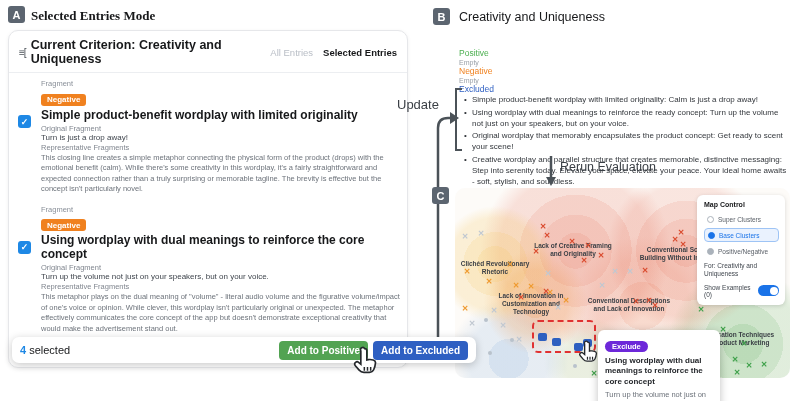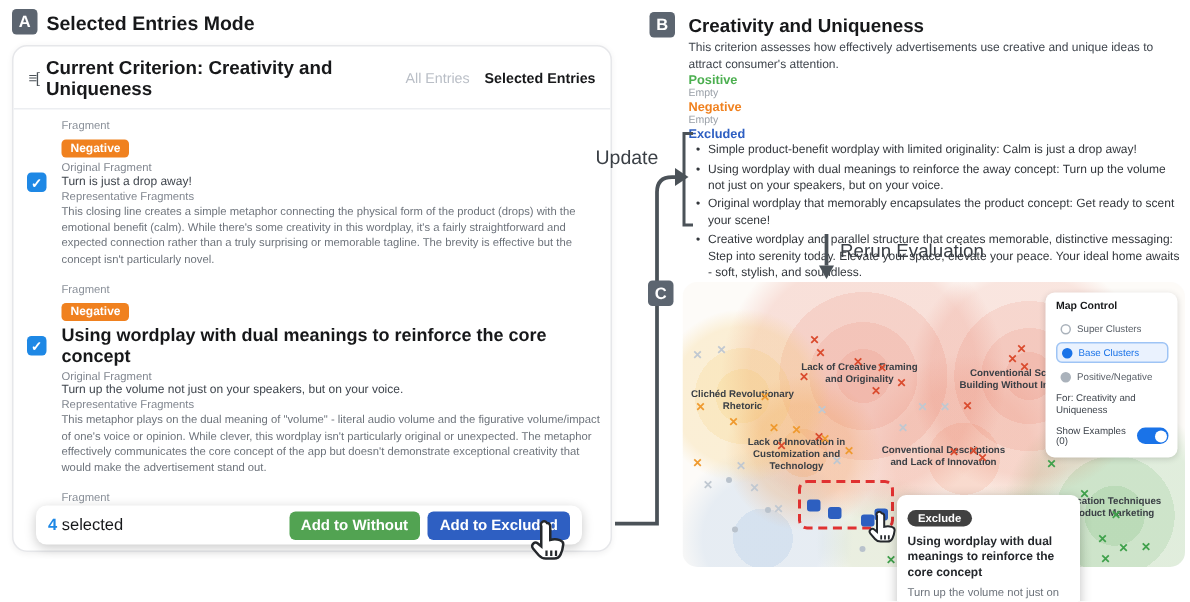--- a/index.html
+++ b/index.html
@@ -3,21 +3,21 @@
 <meta charset="utf-8">
 <style>
   * { margin:0; padding:0; box-sizing:border-box; }
   html,body { font-family:"Liberation Sans", sans-serif; background:#fff; }
   #page { position:relative; width:793px; height:401px; background:#fff; overflow:hidden; }
 
   .panel-badge { position:absolute; width:17px; height:17px; background:#5c6570; color:#fff;
     font-size:11px; font-weight:bold; display:flex; align-items:center; justify-content:center; border-radius:3px; }
 
   
-  #a-title { position:absolute; left:31px; top:8px; font-size:13px; font-weight:bold; color:#17181a; }
+  #a-title { position:absolute; left:31px; top:8px; font-size:13px; font-weight:bold; color:#17181a;font-family:Liberation Serif, serif; }
   #card-a { position:absolute; left:8px; top:30px; width:400px; height:338px; background:#fff;
     border:1px solid #e6e7ea; border-radius:10px; box-shadow:0 1px 4px rgba(0,0,0,.06); overflow:hidden; }
   #card-a-header { display:flex; align-items:center; padding:7px 10px 6px 10px; border-bottom:1px solid #eceef1; }
   .crit-icon { font-size:10px; color:#4b5258; margin-right:5px; letter-spacing:-1px; }
   #card-a-title { font-size:12.5px; font-weight:bold; color:#17181a; flex:1; }
   .tab { font-size:9.5px; margin-left:10px; cursor:pointer; }
   .tab.inactive { color:#b9bec6; }
   .tab.active { color:#17181a; font-weight:bold; }
   #section-label { font-size:9px; color:#5b6169; padding:6px 10px 2px 10px; }
 
@@ -26,36 +26,36 @@
     border-radius:3px; color:#fff; font-size:9px; font-weight:bold; display:flex; align-items:center; justify-content:center; }
   .b-type { font-size:7.5px; color:#8a9099; }
   .b-badge { display:inline-block; margin:2px 0 1px 0; padding:1.5px 6px; border-radius:3px;
     font-size:8px; font-weight:bold; color:#fff; }
   .b-badge.neg { background:#f0811f; }
   .b-title { font-size:12px; font-weight:bold; color:#17181a; margin:1px 0 2px 0; }
   .b-sub { font-size:7.5px; color:#80868f; margin-top:1px; }
   .b-orig { font-size:8px; color:#3f454d; }
   .b-rep { font-size:7.5px; color:#6d737b; line-height:1.4; margin-top:1px; width:362px; }
 
-  #action-bar { position:absolute; left:12px; top:337px; width:364px; height:26px; background:#fff;
+  #action-bar { position:absolute; left:12px; top:337px; width:464px; height:26px; background:#fff;
     border-radius:7px; box-shadow:0 2px 8px rgba(0,0,0,.22); display:flex; align-items:center;
-    padding:0 8px; z-index:6;margin-left:12px; }
+    padding:0 8px; z-index:6; }
   #sel-count { font-size:11px; color:#17181a; flex:1; }
   #sel-count b { color:#1e88e5; }
   .bar-btn { height:19px; border:none; border-radius:4px; color:#fff; font-size:10px; font-weight:bold;
     margin-left:5px; padding:0 8px; font-family:"Liberation Sans", sans-serif; cursor:pointer; }
   .bar-btn.b0 { background:#52a352; }
   .bar-btn.b1 { background:#f0811f; }
   .bar-btn.b2 { background:#2e5fc2; }
 
   
-  #b-title { position:absolute; left:459px; top:10px; font-size:12.5px; font-weight:bold; color:#17181a; }
+  #b-title { position:absolute; left:459px; top:10px; font-size:12.5px; font-weight:normal; color:#17181a; }
   #b-desc { position:absolute; left:459px; top:27px; width:326px; font-size:8px; color:#3f454d; line-height:1.35; }
   .b-sec { position:absolute; left:459px; }
-  .b-sec .lab { font-size:8.5px; font-weight:bold; }
+  .b-sec .lab { font-size:8.5px; font-weight:normal; }
   .b-sec .val { font-size:7px; color:#9aa0a8; margin-top:1px; }
   #sec-pos { top:48px; } #sec-pos .lab { color:#4caf50; }
   #sec-neg { top:66px; } #sec-neg .lab { color:#f0811f; }
   #sec-exc { top:84px; } #sec-exc .lab { color:#2e5fc2; }
   #excluded-list { position:absolute; left:464px; top:95px; width:324px; list-style:none; }
   #excluded-list li { font-size:8px; color:#33373c; line-height:1.35; margin-bottom:2px; padding-left:8px; position:relative; }
   #excluded-list li::before { content:"•"; position:absolute; left:0; top:0; color:#33373c; }
 
   #update-label { position:absolute; left:397px; top:97px; font-size:13px; color:#3a3f45; }
   #rerun-label { position:absolute; left:560px; top:160px; font-size:12.5px; color:#3a3f45; }
@@ -91,21 +91,21 @@
   #mc-toggle-row { display:flex; align-items:center; margin-top:5px; }
   #mc-toggle-label { font-size:6.5px; color:#3f454d; flex:1; }
   .toggle { width:21px; height:11px; border-radius:6px; background:#1a73e8; position:relative; }
   .toggle::after { content:""; position:absolute; right:1.5px; top:1.5px; width:8px; height:8px; border-radius:50%; background:#fff; }
 
   #map-overlay { position:absolute; left:455px; top:188px; width:335px; height:215px; pointer-events:none; }
   #dashed-rect { position:absolute; border:2px dashed #e03131; border-radius:6px; }
   .exc-sq { position:absolute; width:9px; height:8px; background:#2d5fc0; border-radius:2px; }
   #tooltip { position:absolute; background:#fff; border-radius:6px; box-shadow:0 2px 8px rgba(0,0,0,.25);
     padding:5px 7px; width:122px; }
-  #tooltip-badge { display:inline-block; background:#404040; color:#fff; font-size:7.5px; font-weight:bold;
+  #tooltip-badge { display:inline-block; background:#6d28d9; color:#fff; font-size:7.5px; font-weight:bold;
     padding:1px 7px; border-radius:7px; }
   #tooltip-title { font-size:8px; font-weight:bold; color:#25282c; line-height:1.3; margin-top:3px; }
   #tooltip-body { font-size:7.5px; color:#6d737b; line-height:1.3; margin-top:3px; }
 
   svg.overlay { position:absolute; left:0; top:0; pointer-events:none; }
   .cursor-icon { position:absolute; z-index:20; }
 </style>
 </head>
 <body>
 
@@ -120,20 +120,21 @@
       <span id="card-a-title">Current Criterion: Creativity and Uniqueness</span>
       <span class="tab inactive">All Entries</span>
       <span class="tab active">Selected Entries</span>
     </div>
     <div id="behaviors">
   <div class="behavior">
     <span class="checkbox">✓</span>
     <div class="b-body">
       <div class="b-type">Fragment</div>
       <span class="b-badge neg">Negative</span>
+      <div class="b-title">Simple product-benefit wordplay with limited originality</div>
       <div class="b-sub orig-label">Original Fragment</div>
       <div class="b-orig">Turn is just a drop away!</div>
       <div class="b-sub rep-label">Representative Fragments</div>
       <div class="b-rep">This closing line creates a simple metaphor connecting the physical form of the product (drops) with the emotional benefit (calm). While there's some creativity in this wordplay, it's a fairly straightforward and expected connection rather than a truly surprising or memorable tagline. The brevity is effective but the concept isn't particularly novel.</div>
     </div>
   </div>
 
   <div class="behavior">
     <span class="checkbox">✓</span>
     <div class="b-body">
@@ -152,41 +153,40 @@
     <div class="b-body">
       <div class="b-type">Fragment</div>
 
     </div>
   </div>
 </div>
   </div>
 
   <div id="action-bar">
     <span id="sel-count"><b>4</b><span> selected</span></span>
-    <button class="bar-btn b0">Add to Without</button>
+    <button class="bar-btn b0">Add to Positive</button>
     <button class="bar-btn b2">Add to Excluded</button>
   </div>
 
   <div class="panel-badge" style="left:433px; top:8px;">B</div>
   <div id="b-title">Creativity and Uniqueness</div>
-  <div id="b-desc">This criterion assesses how effectively advertisements use creative and unique ideas to attract consumer's attention.</div>
   <div class="b-sec" id="sec-pos">
     <div class="lab">Positive</div>
     <div class="val">Empty</div>
   </div>
   <div class="b-sec" id="sec-neg">
     <div class="lab">Negative</div>
     <div class="val">Empty</div>
   </div>
   <div class="b-sec" id="sec-exc">
     <div class="lab">Excluded</div>
   </div>
   <ul id="excluded-list">
       <li>Simple product-benefit wordplay with limited originality: Calm is just a drop away!</li>
-      <li>Using wordplay with dual meanings to reinforce the away concept: Turn up the volume not just on your speakers, but on your voice.</li>
+      <li>Using wordplay with dual meanings to reinforce the ready concept: Turn up the volume not just on your speakers, but on your voice.</li>
       <li>Original wordplay that memorably encapsulates the product concept: Get ready to scent your scene!</li>
       <li>Creative wordplay and parallel structure that creates memorable, distinctive messaging: Step into serenity today. Elevate your space, elevate your peace. Your ideal home awaits - soft, stylish, and soundless.</li>
     </ul>
 
   <div id="update-label">Update</div>
   <div id="rerun-label">Rerun Evaluation</div>
 
   <svg class="overlay" width="793" height="401">
     <path d="M 410 349 H 438 V 128 Q 438 118 448 118 H 450" fill="none" stroke="#4b5258" stroke-width="2.5"></path>
     <polygon points="450,112 459,118 450,124" fill="#4b5258"></polygon>

